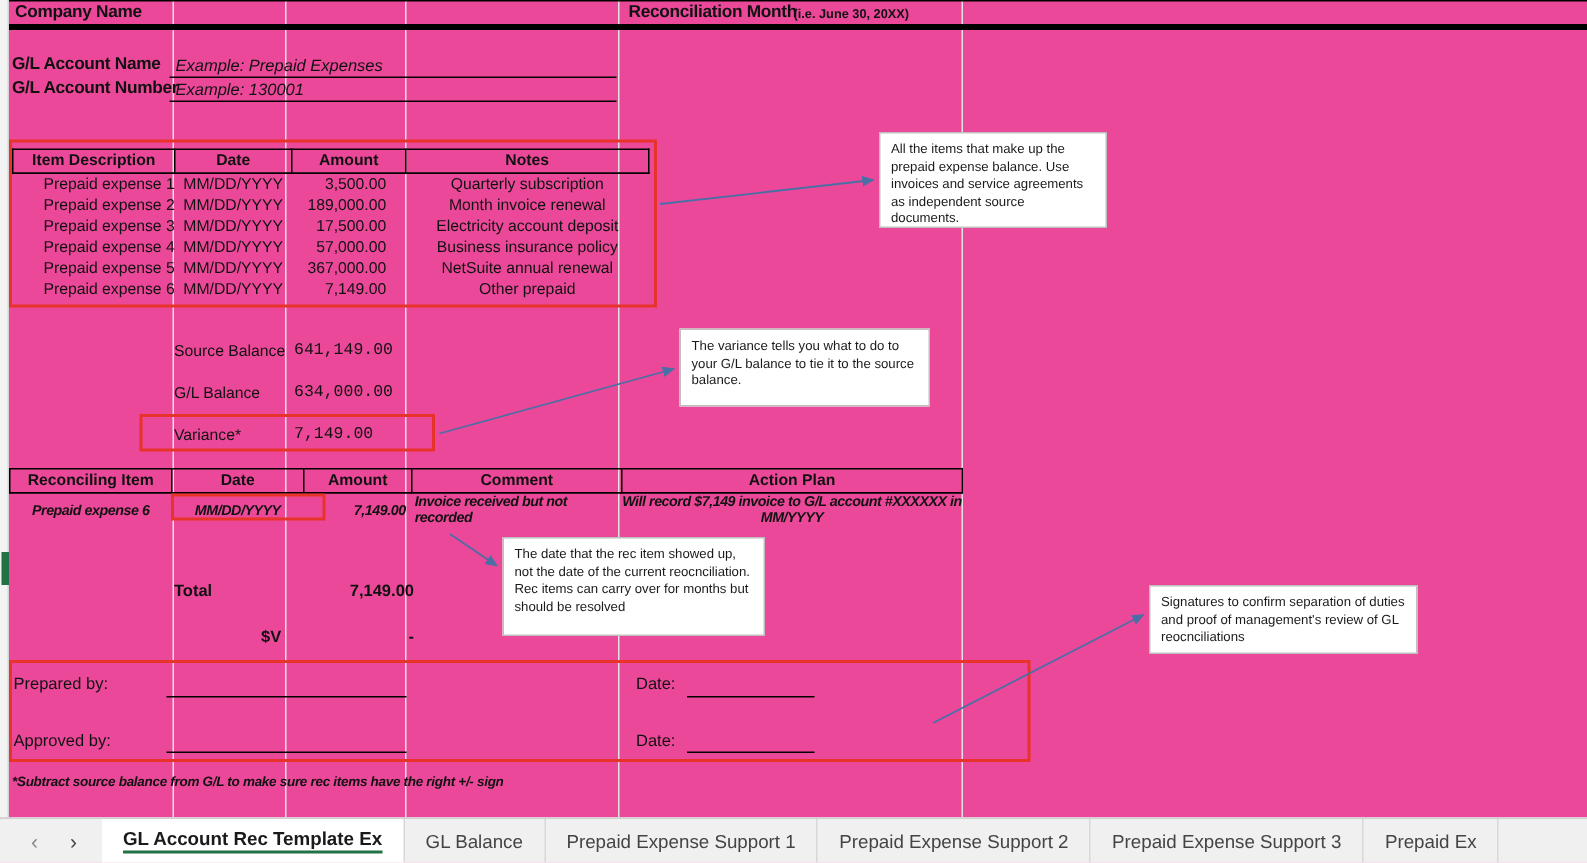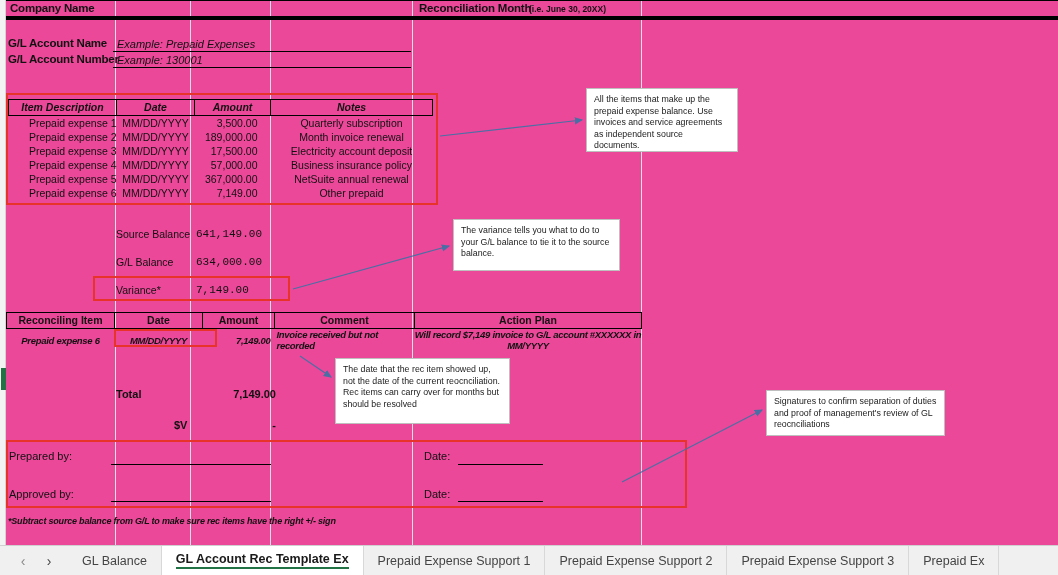--- a/index.html
+++ b/index.html
@@ -71,21 +71,20 @@
     width: 424px;
     border-collapse: collapse;
     table-layout: fixed;
   }
   .items-table th {
     font-size: 10.5px; font-weight: bold; color: #111;
     border: 1px solid #000;
     padding: 1px 0 2px 0;
     text-align: center;
     height: 15px;
-    font-style: italic;
   }
   .items-table td {
     font-size: 10.5px; color: #111;
     padding: 0; height: 14px;
     border: none;
   }
   .c-desc  { width: 108px; text-align: right; }
   .c-date  { width: 78px;  text-align: center; }
   .c-amt   { width: 76px;  text-align: right; padding-right: 13px !important; }
   .c-notes { width: 162px; text-align: center; }
@@ -356,27 +355,27 @@
   </svg>
 
 </div>
 
 <div id="tabbar">
   <div class="navbtns">
     <div class="navbtn">‹</div>
     <div class="navbtn active">›</div>
   </div>
   <div class="tabs">
-    <div class="tab">
-      <span class="tab-label">GL Balance</span>
-    </div>
     <div class="tab active">
       <span class="tab-label">GL Account Rec Template Ex</span>
     </div>
     <div class="tab">
+      <span class="tab-label">GL Balance</span>
+    </div>
+    <div class="tab">
       <span class="tab-label">Prepaid Expense Support 1</span>
     </div>
     <div class="tab">
       <span class="tab-label">Prepaid Expense Support 2</span>
     </div>
     <div class="tab">
       <span class="tab-label">Prepaid Expense Support 3</span>
     </div>
     <div class="tab">
       <span class="tab-label">Prepaid Ex</span>

